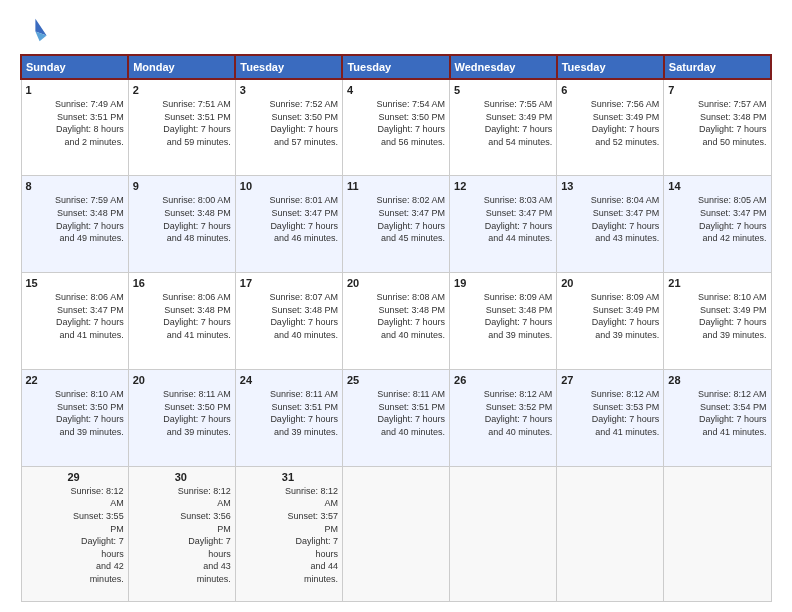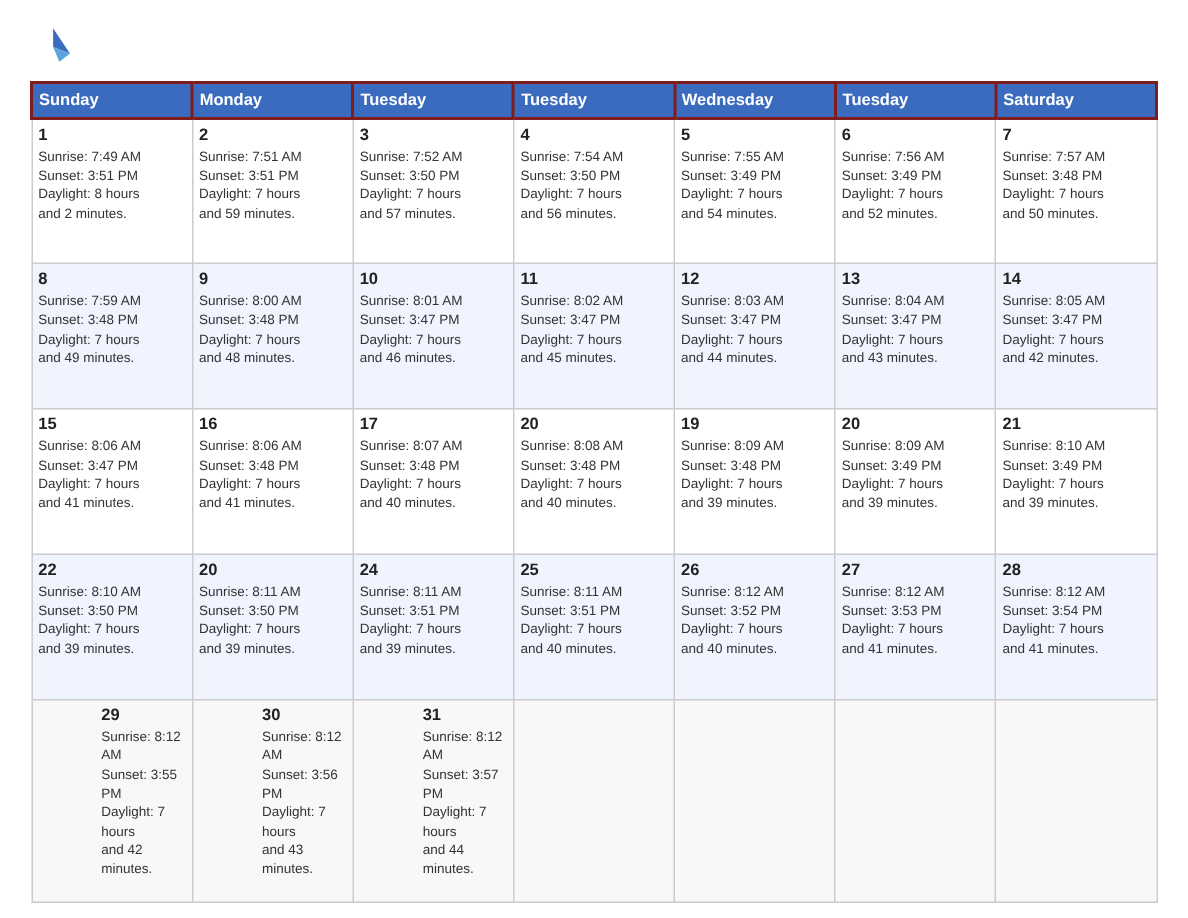--- a/index.html
+++ b/index.html
@@ -87,20 +87,21 @@
       font-size: 11px;
       font-weight: bold;
       color: #222;
       display: block;
       margin-bottom: 2px;
     }
     .day-info {
       color: #333;
       line-height: 1.4;
       font-size: 9px;
+      text-align: right;
     }
     .empty-cell {
       background: #f8f8f8 !important;
     }
   </style>
 </head>
 <body>
 
 <div class="page">
   <div class="header">

